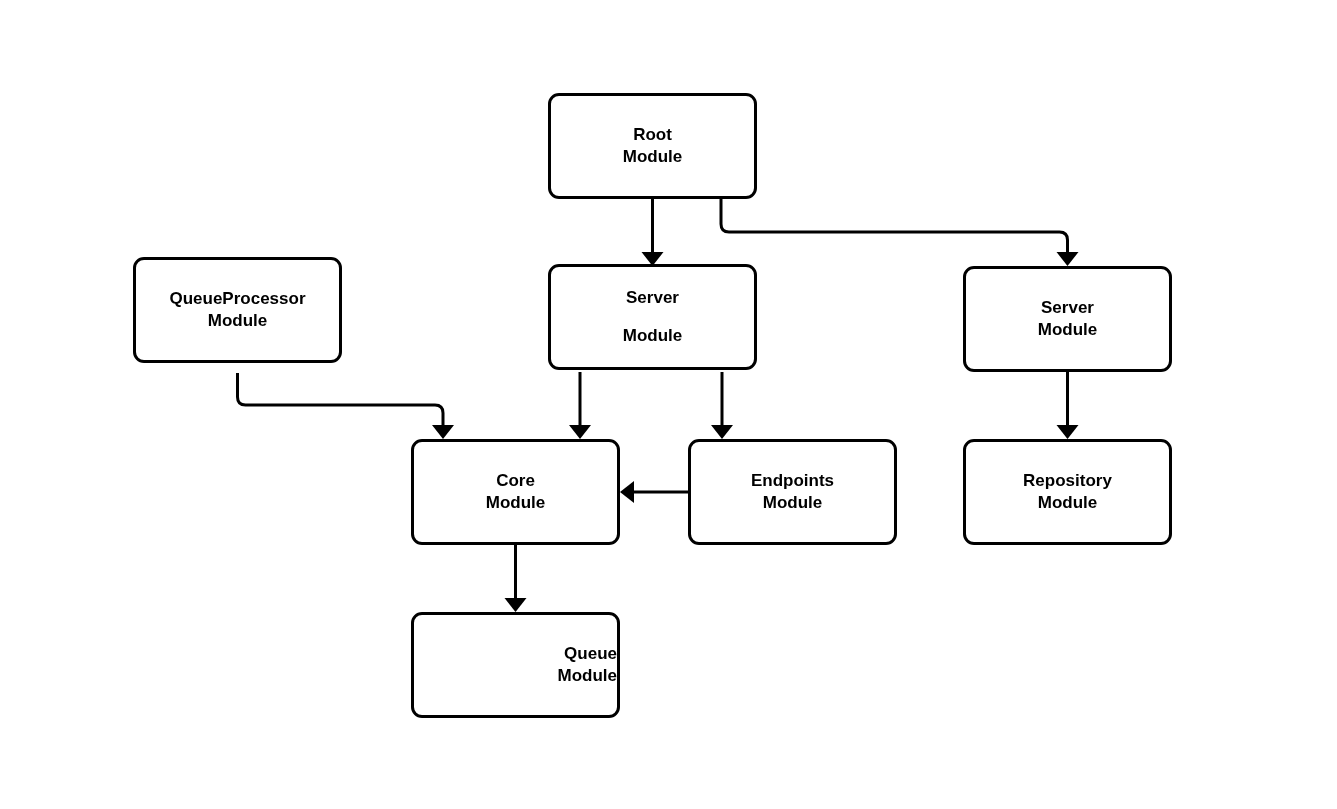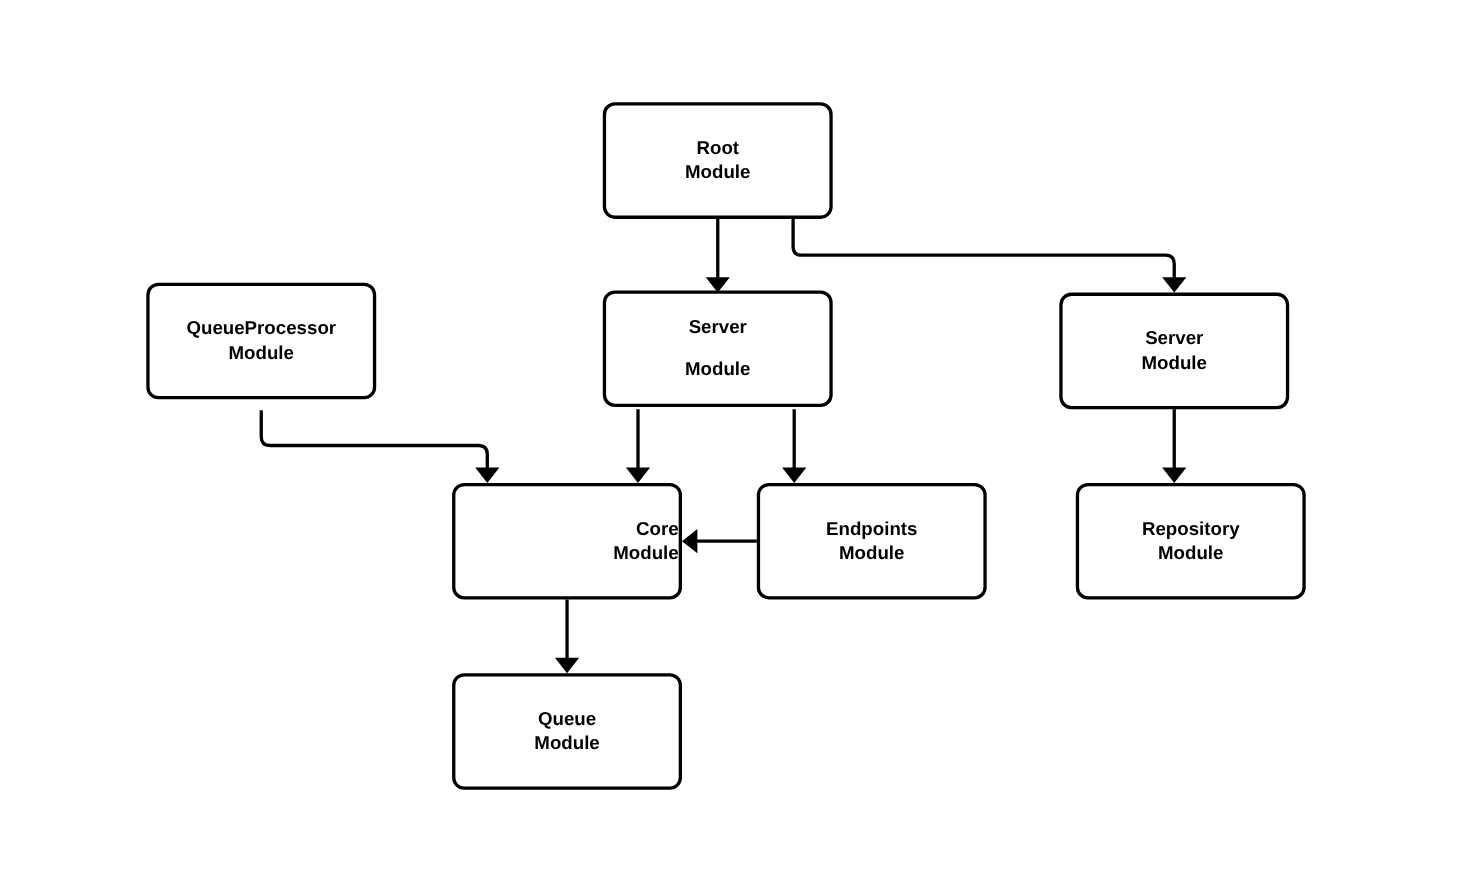--- a/index.html
+++ b/index.html
@@ -47,24 +47,24 @@
     text-align: center;
     font-size: 17px;
     font-weight: bold;
     line-height: 22px;
     color: #000000;
   }
   .node-root          { left: 548px;  top: 93px;  }
   .node-queueprocessor{ left: 133px;  top: 257px; }
   .node-server        { left: 548px;  top: 264px; gap: 16px; }
   .node-global        { left: 963px;  top: 266px; }
-  .node-core          { left: 411px;  top: 439px; align-items: flex-end; }
+  .node-core          { left: 411px;  top: 439px; }
   .node-endpoints     { left: 688px;  top: 439px; }
-  .node-repository    { left: 963px;  top: 439px; margin-left: 15px; }
-  .node-queue         { left: 411px;  top: 612px; }
+  .node-repository    { left: 963px;  top: 439px; }
+  .node-queue         { left: 411px;  top: 612px; align-items: flex-end; }
 </style>
 </head>
 <body>
 
 <div class="canvas">
 
   <svg class="edges-layer" width="1337" height="809" viewBox="0 0 1337 809" xmlns="http://www.w3.org/2000/svg">
 
     <g>
       <path class="link" d="M 652.5 199 V 254"></path>

